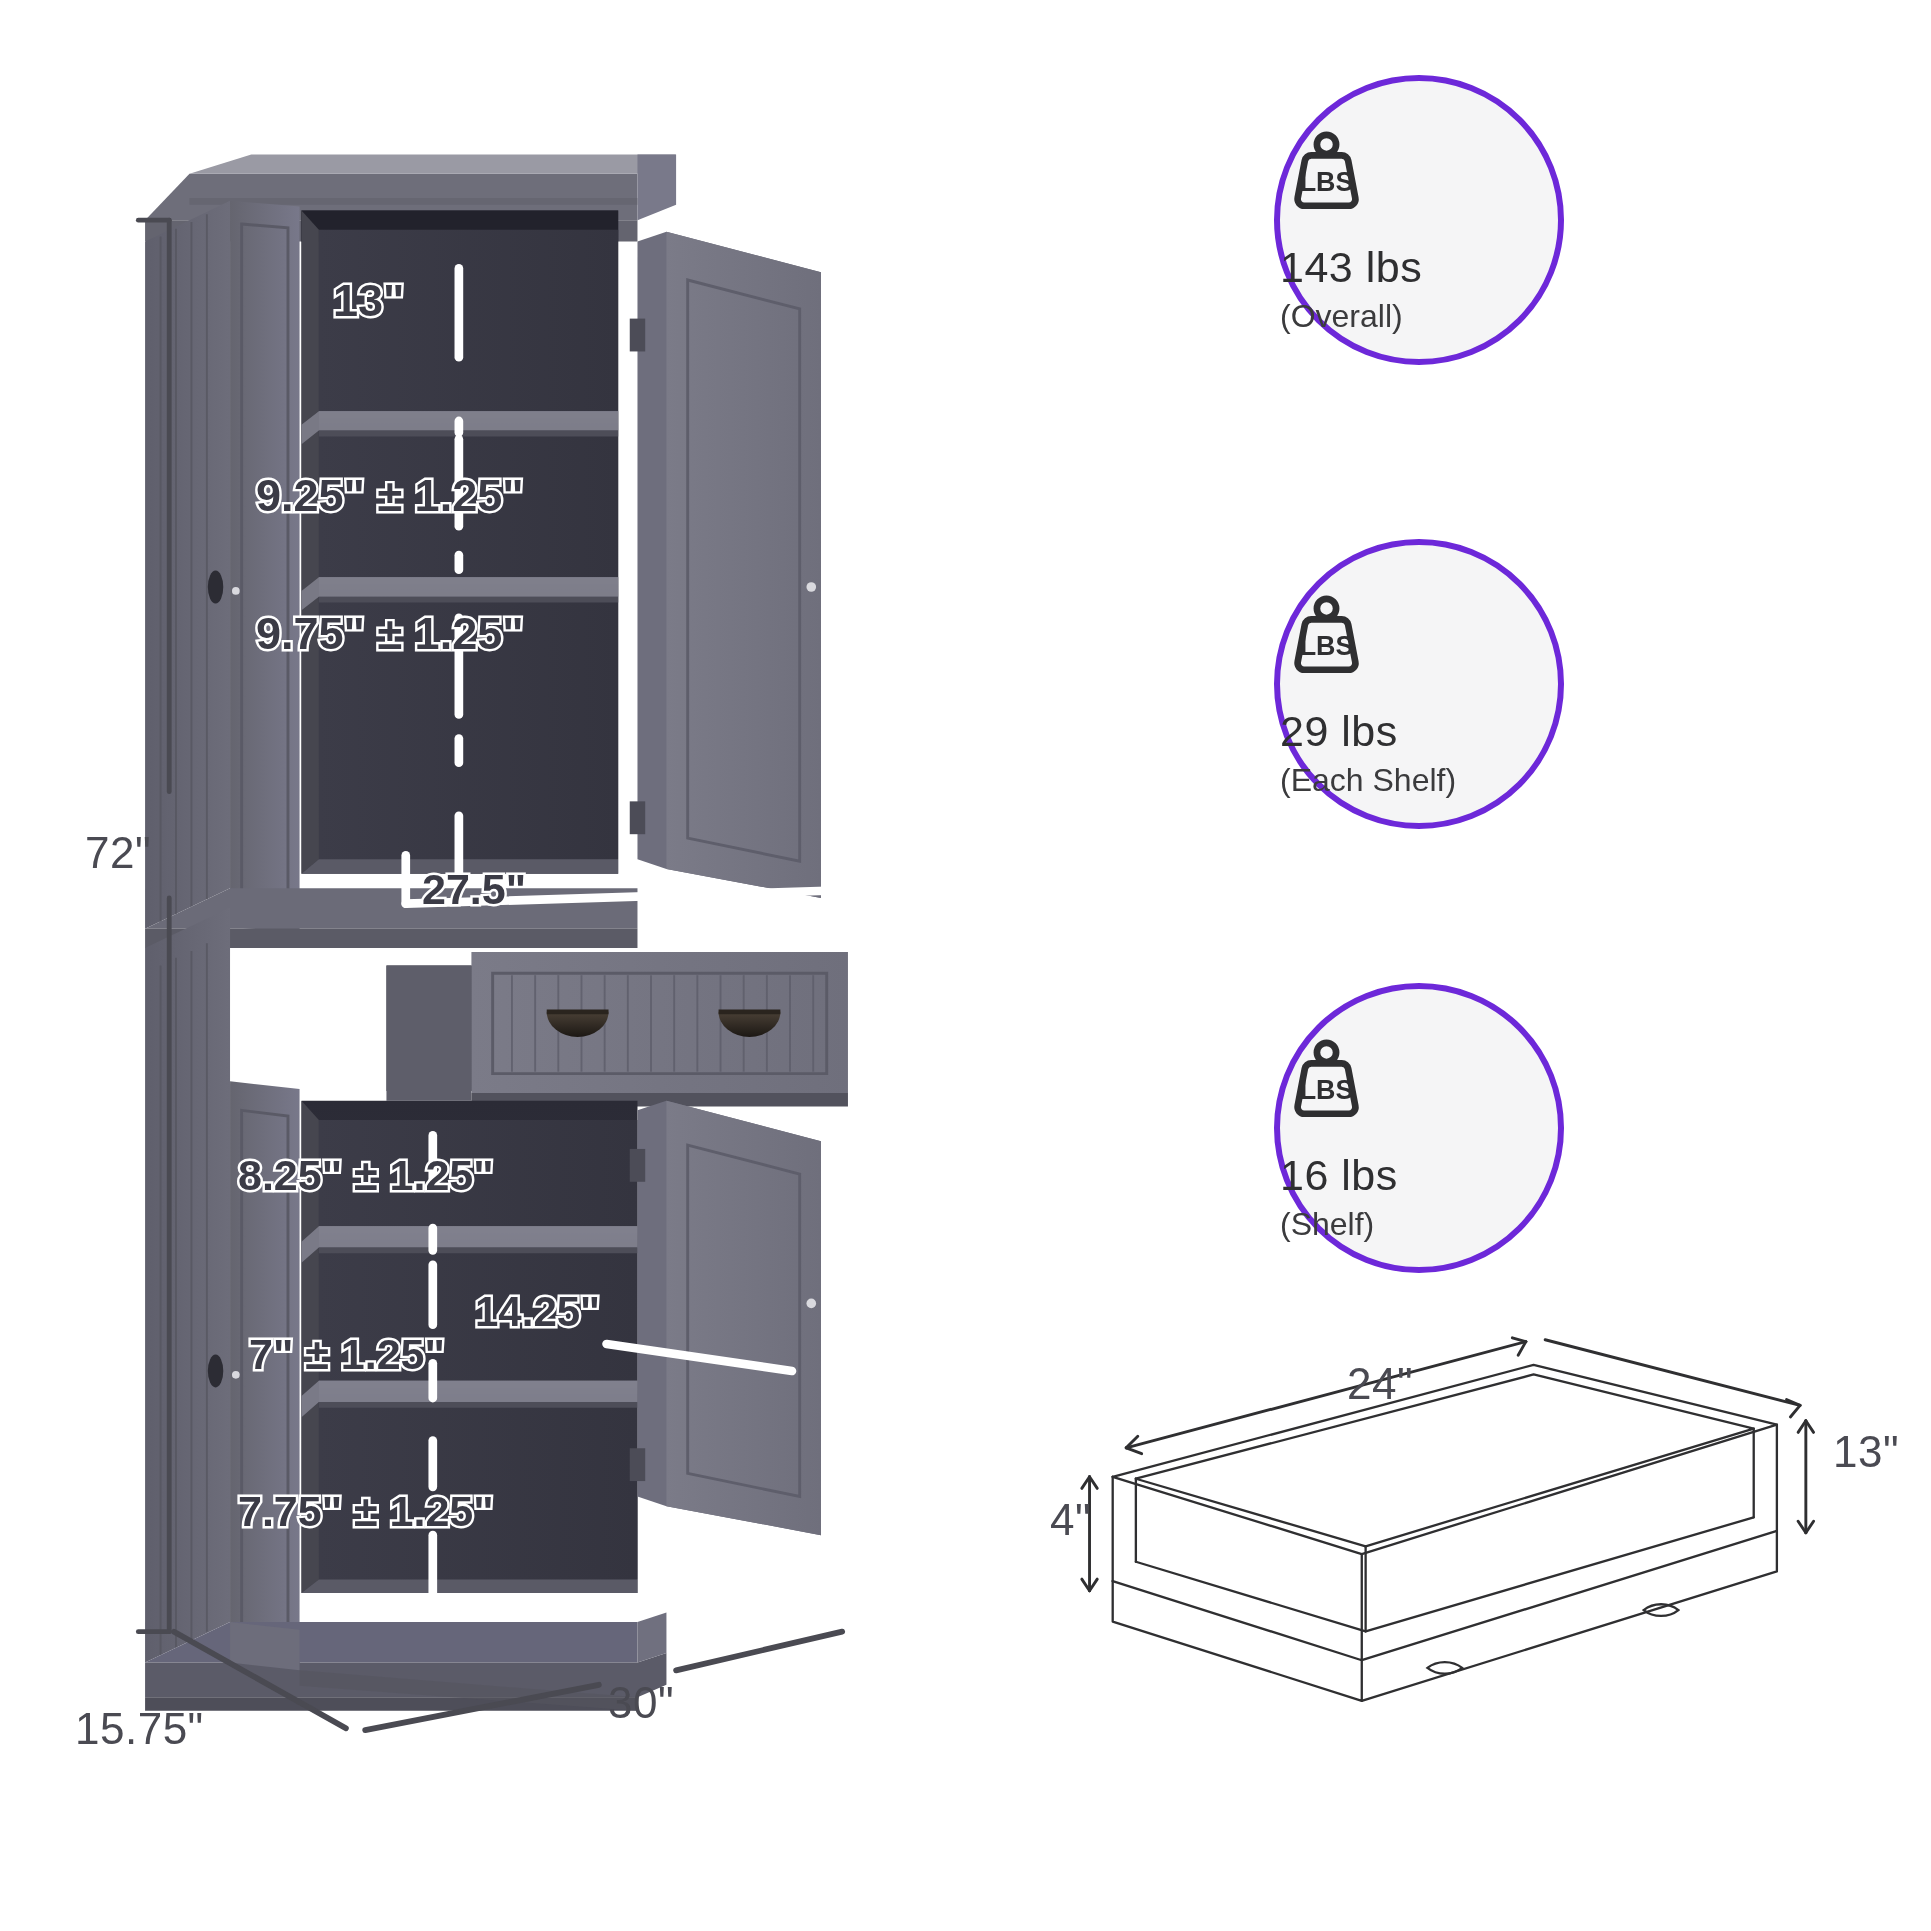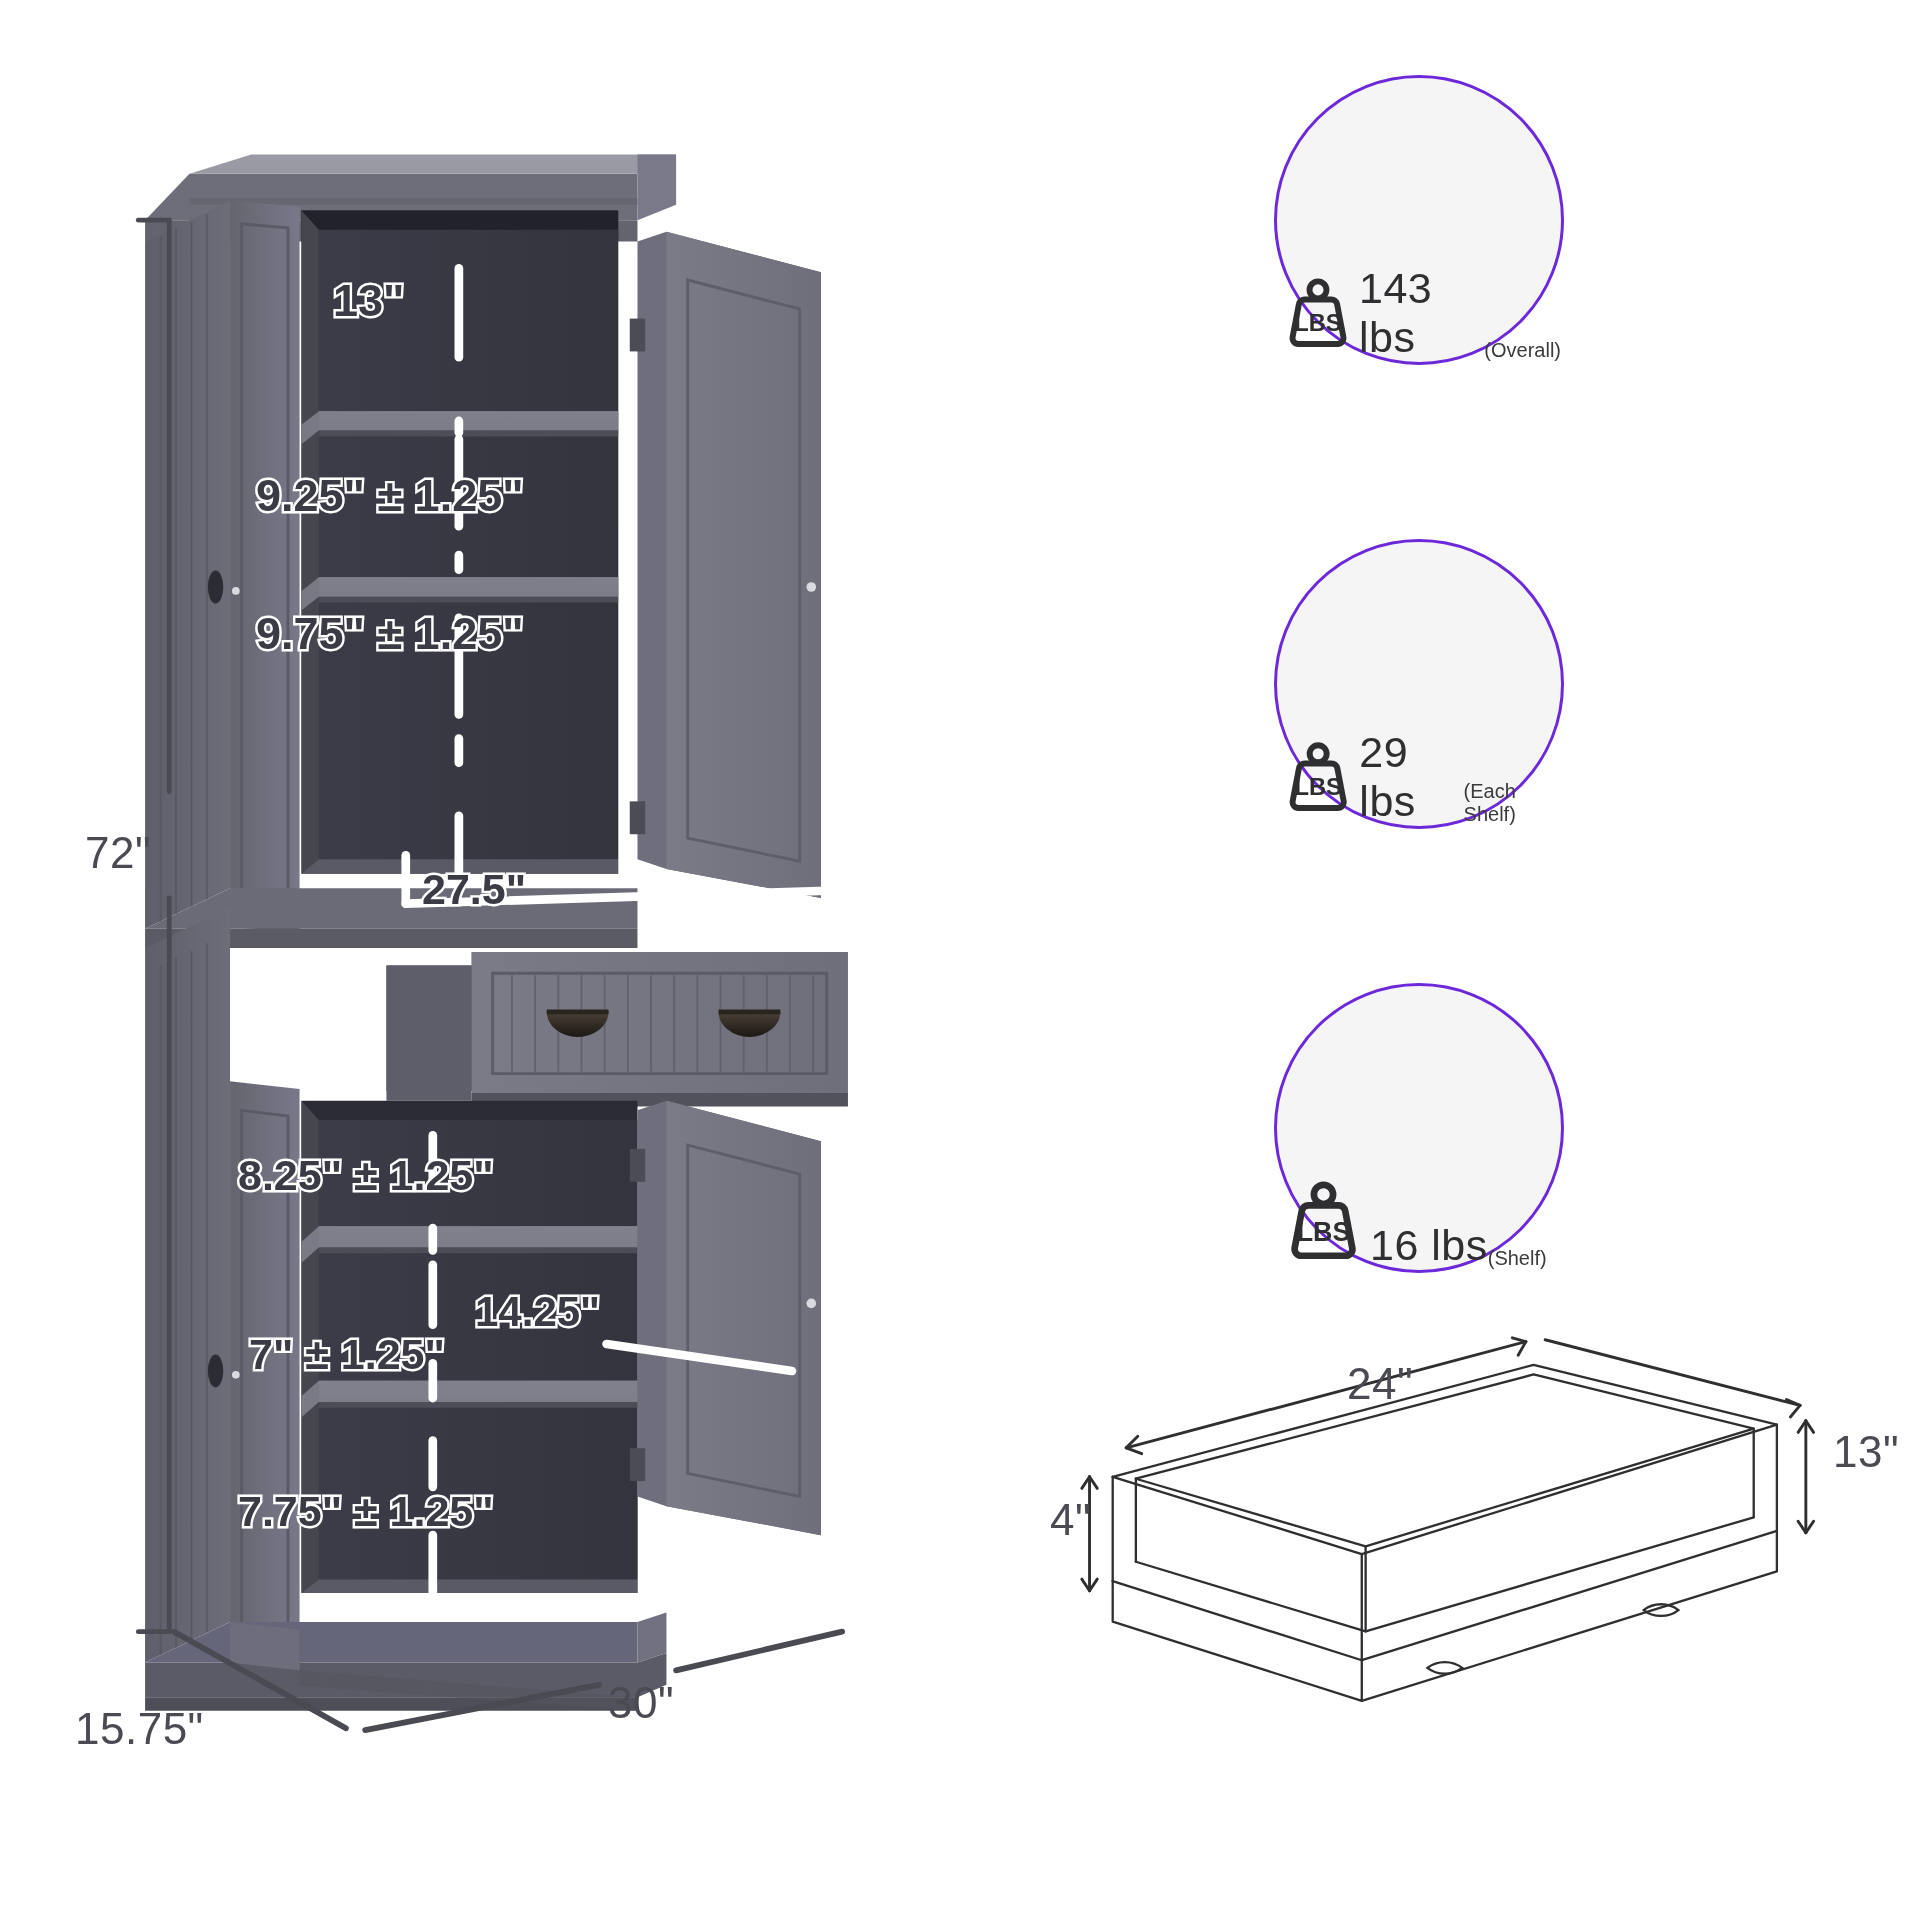--- a/index.html
+++ b/index.html
@@ -18,27 +18,27 @@
     font-weight:700;
     white-space:nowrap;
     -webkit-text-stroke:4.8px #ffffff;
     paint-order:stroke fill;
     text-shadow:none;
   }
 
   
   .badge{
     position:absolute;width:290px;height:290px;border-radius:50%;
-    background:#f5f5f6;border:3px solid #6d28d9;
-    display:flex;flex-direction:row;align-items:flex-end;justify-content:flex-start;
+    background:#f5f5f6;border:6px solid #6d28d9;
+    display:flex;flex-direction:column;align-items:flex-start;justify-content:flex-start;
     box-sizing:border-box;padding-top:46px;
   }
   .badge .icon{width:93px;height:93px;display:block;}
   .badge .val{font-size:43px;font-weight:400;color:#2f2f31;margin-top:23px;letter-spacing:0.5px;}
-  .badge .cap{font-size:20px;font-weight:400;color:#3b3b3d;margin-top:5.8px;}
+  .badge .cap{font-size:32px;font-weight:400;color:#3b3b3d;margin-top:5.8px;}
 
   
   .cab{position:absolute;left:0;top:0;width:966px;height:1931px;}
 
   
   .drawerart{position:absolute;left:1043px;top:1332px;width:792px;height:502px;}
 </style>
 </head>
 <body>
 

